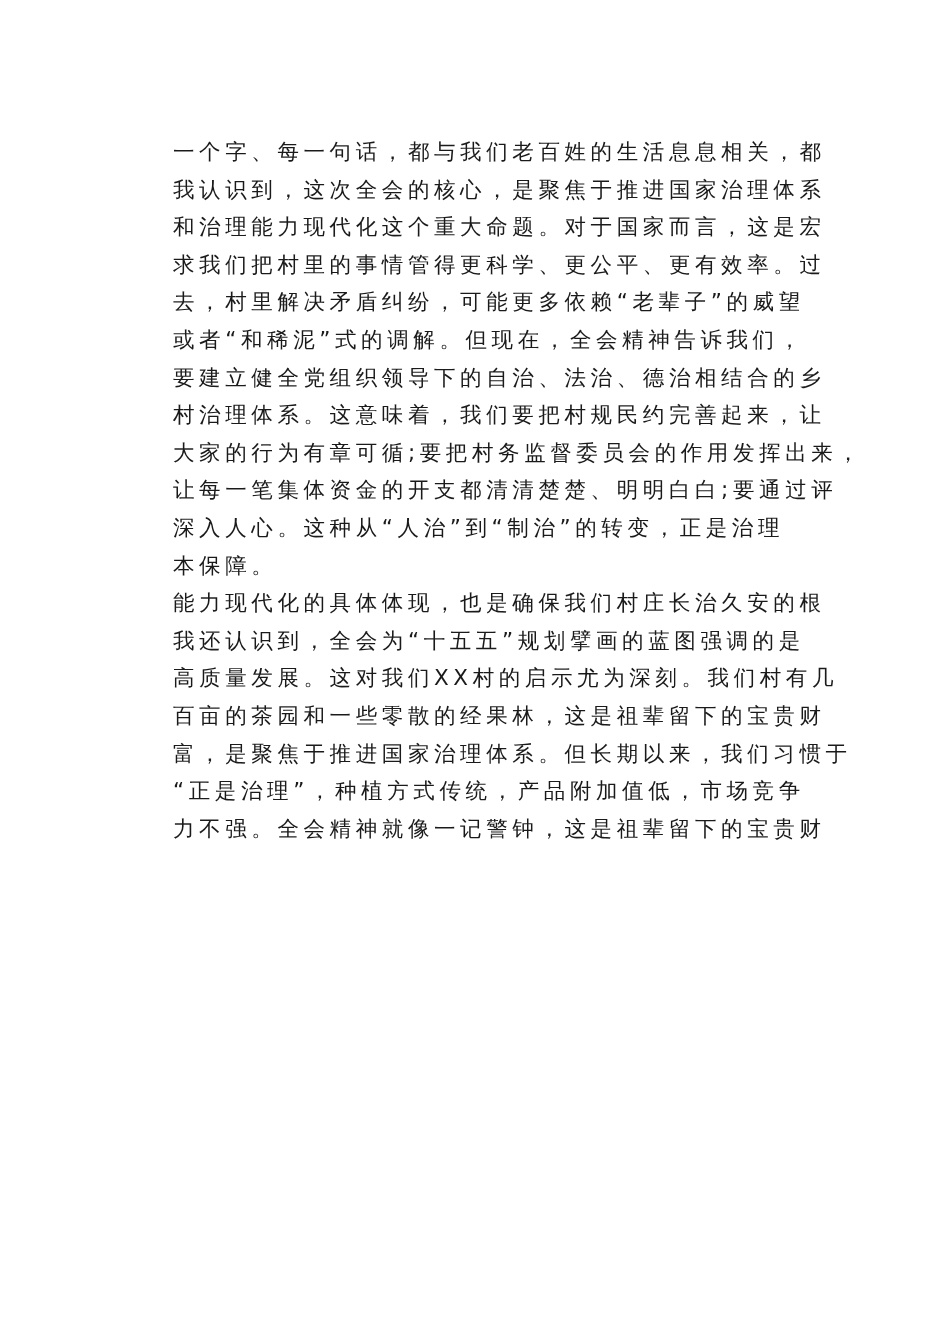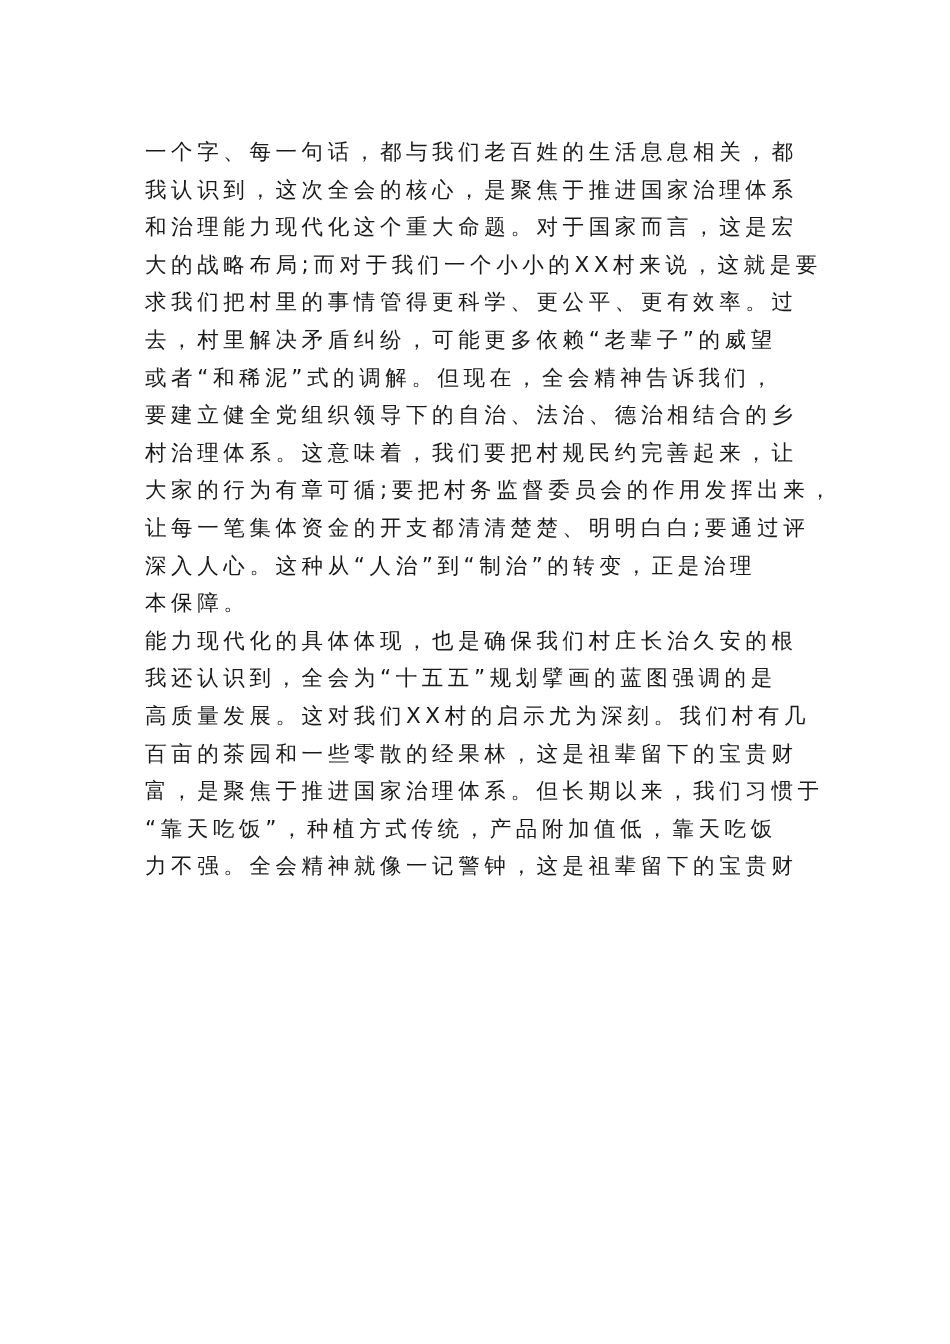--- a/index.html
+++ b/index.html
@@ -20,39 +20,39 @@
       width: 680px;
     }
     .line {
       height: 37.6px;
       line-height: 37.6px;
       font-family: "DejaVu Sans", "Liberation Sans", sans-serif;
       font-size: 21.5px;
       color: #1a1a1a;
       letter-spacing: 4.6px;
       white-space: nowrap;
+      margin-left: 28px;
     }
   </style>
 </head>
 <body>
 
 <div class="page">
   <div class="line">一个字、每一句话，都与我们老百姓的生活息息相关，都</div>
   <div class="line">我认识到，这次全会的核心，是聚焦于推进国家治理体系</div>
   <div class="line">和治理能力现代化这个重大命题。对于国家而言，这是宏</div>
-  <div class="line">大的战略布局;而对于我们一个小小的XX村来说，这就是要</div>
   <div class="line">求我们把村里的事情管得更科学、更公平、更有效率。过</div>
   <div class="line">去，村里解决矛盾纠纷，可能更多依赖“老辈子”的威望</div>
   <div class="line">或者“和稀泥”式的调解。但现在，全会精神告诉我们，</div>
   <div class="line">要建立健全党组织领导下的自治、法治、德治相结合的乡</div>
   <div class="line">村治理体系。这意味着，我们要把村规民约完善起来，让</div>
   <div class="line">大家的行为有章可循;要把村务监督委员会的作用发挥出来，</div>
   <div class="line">让每一笔集体资金的开支都清清楚楚、明明白白;要通过评</div>
   <div class="line">深入人心。这种从“人治”到“制治”的转变，正是治理</div>
   <div class="line">本保障。</div>
   <div class="line">能力现代化的具体体现，也是确保我们村庄长治久安的根</div>
   <div class="line">我还认识到，全会为“十五五”规划擘画的蓝图强调的是</div>
   <div class="line">高质量发展。这对我们XX村的启示尤为深刻。我们村有几</div>
   <div class="line">百亩的茶园和一些零散的经果林，这是祖辈留下的宝贵财</div>
   <div class="line">富，是聚焦于推进国家治理体系。但长期以来，我们习惯于</div>
-  <div class="line">“靠天吃饭”，种植方式传统，产品附加值低，靠天吃饭</div>
+  <div class="line">“正是治理”，种植方式传统，产品附加值低，市场竞争</div>
   <div class="line">力不强。全会精神就像一记警钟，这是祖辈留下的宝贵财</div>
 </div>
 
 </body></html>

